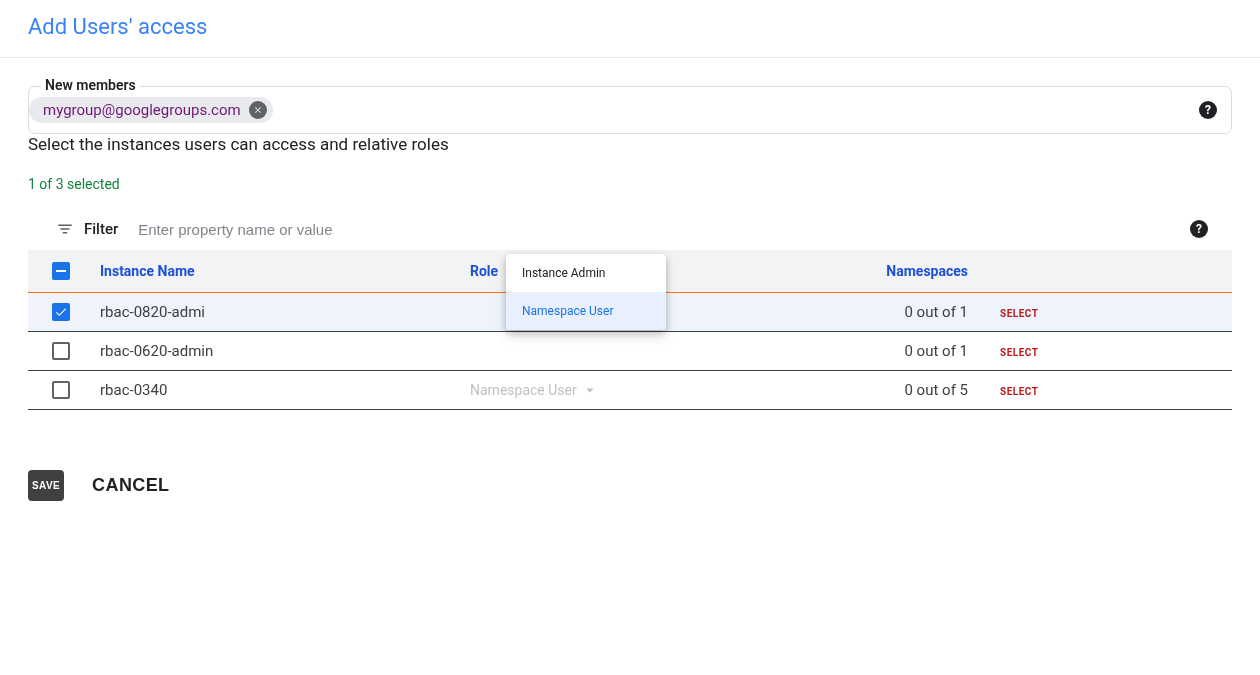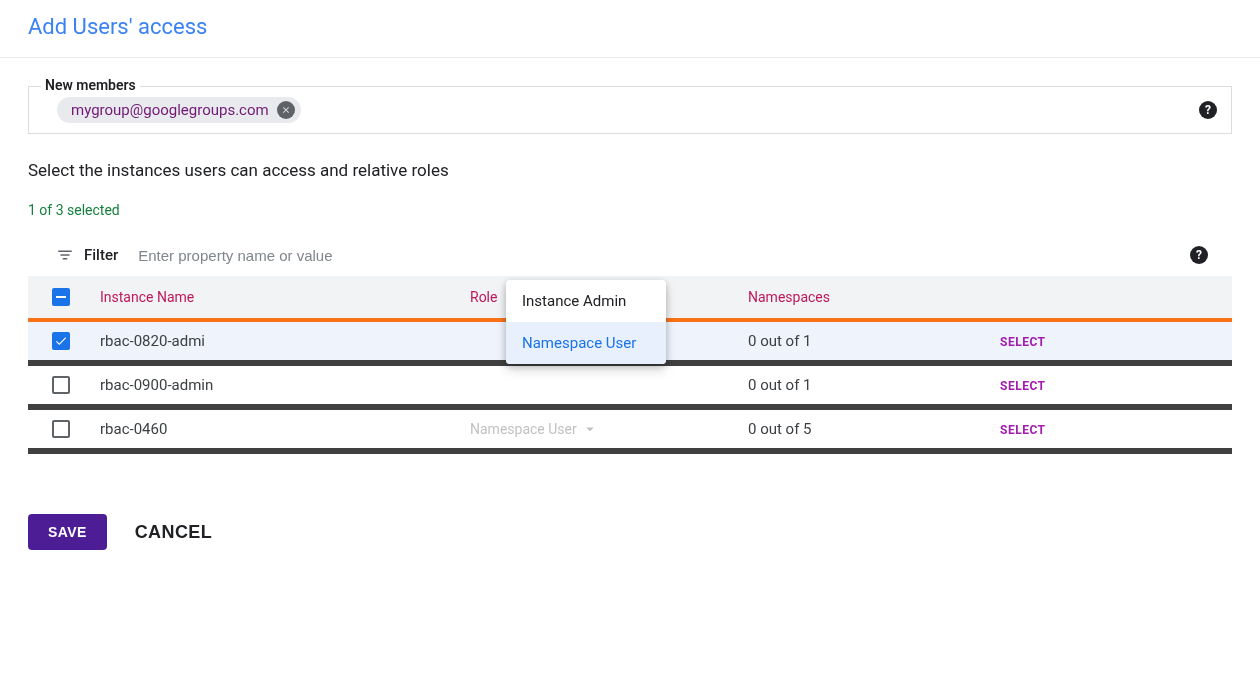--- a/index.html
+++ b/index.html
@@ -22,23 +22,22 @@
       font-size: 22px;
       font-weight: 400;
       color: #3b82f6;
     }
     .content {
       padding: 28px 28px 0 28px;
     }
     .members-field {
       position: relative;
       border: 1px solid #dadce0;
-      border-radius: 0;
-      padding: 10px 48px 10px 28px;
-      margin-bottom: 26px;
+      border-radius: 7px;
+      padding: 10px 48px 10px 0;
     }
     .members-label {
       position: absolute;
       top: -10px;
       left: 12px;
       background: #fff;
       padding: 0 4px;
       font-size: 14px;
       font-weight: 600;
       color: #202124;
@@ -149,46 +148,47 @@
       width: 100%;
       border-collapse: collapse;
     }
     .table thead tr {
       background: #f1f3f4;
     }
     .table th {
       text-align: left;
       padding: 12px 16px;
       font-size: 14px;
-      font-weight: 400;
-      color: #be185d;
-      border-bottom: 4px solid #f97316;
+      font-weight: 700;
+      color: #1d4ed8;
+      border-bottom: 1px solid #f97316;
     }
     .table th.check-col, .table td.check-col {
       width: 56px;
       padding-left: 24px;
       padding-right: 8px;
     }
     .table th.name-col, .table td.name-col {
       width: 370px;
     }
     .table th.role-col, .table td.role-col {
       width: 278px;
     }
     .table th.ns-col, .table td.ns-col {
       width: 252px;
+      text-align: right;
     }
     .table th.action-col, .table td.action-col {
       text-align: left;
     }
     .table td {
       padding: 10px 16px;
       font-size: 15px;
       color: #3c4043;
-      border-bottom: 6px solid #404040;
+      border-bottom: 1px solid #404040;
       vertical-align: middle;
     }
     .table tr.selected {
       background: #eef3fc;
     }
     .checkbox {
       width: 18px;
       height: 18px;
       border: 2px solid #5f6368;
       border-radius: 2px;
@@ -210,39 +210,39 @@
       width: 14px;
       height: 14px;
       fill: #fff;
     }
     .indeterminate-bar {
       width: 10px;
       height: 2px;
       background: #fff;
     }
     .select-btn {
-      font-size: 12px;
+      font-size: 10px;
       font-weight: 700;
       letter-spacing: 0.5px;
-      color: #a21caf;
+      color: #b91c1c;
       cursor: pointer;
       padding: 0;
     }
     .actions {
       margin-top: 60px;
       display: flex;
       align-items: center;
       gap: 28px;
     }
     .btn-primary {
-      background: #4c1d95;
+      background: #404040;
       color: #fff;
       border: none;
-      padding: 10px 20px;
-      font-size: 14px;
+      padding: 10px 4px;
+      font-size: 10px;
       font-weight: 600;
       letter-spacing: 0.4px;
       border-radius: 4px;
       cursor: pointer;
     }
     .btn-text {
       background: none;
       border: none;
       color: #202124;
       font-size: 18px;
@@ -263,21 +263,21 @@
       top: 4px;
       width: 160px;
       background: #fff;
       box-shadow: 0 2px 6px rgba(0,0,0,0.2), 0 6px 12px rgba(0,0,0,0.15);
       border-radius: 4px;
       z-index: 10;
       overflow: hidden;
     }
     .dropdown-option {
       padding: 12px 16px;
-      font-size: 15px;
+      font-size: 12px;
       color: #202124;
       cursor: pointer;
     }
     .dropdown-option.highlighted {
       background: #e8f0fe;
       color: #1a73e8;
     }
   </style>
 </head>
 <body>
@@ -342,30 +342,30 @@
           </td>
           <td class="name-col">rbac-0820-admi</td>
           <td class="role-col"></td>
           <td class="ns-col">0 out of 1</td>
           <td class="action-col"><span class="select-btn">SELECT</span></td>
         </tr>
         <tr>
           <td class="check-col">
             <div class="checkbox"></div>
           </td>
-          <td class="name-col">rbac-0900-admin</td>
+          <td class="name-col">rbac-0620-admin</td>
           <td class="role-col"></td>
           <td class="ns-col">0 out of 1</td>
           <td class="action-col"><span class="select-btn">SELECT</span></td>
         </tr>
         <tr>
           <td class="check-col">
             <div class="checkbox"></div>
           </td>
-          <td class="name-col">rbac-0460</td>
+          <td class="name-col">rbac-0340</td>
           <td class="role-col">
             <span class="dropdown-underlying">
               <span>Namespace User</span>
               <svg width="18" height="18" viewBox="0 0 24 24" style="fill:#5f6368;margin-left:4px;">
                   <path d="M7 10l5 5 5-5z"></path>
                 </svg>
             </span>
           </td>
           <td class="ns-col">0 out of 5</td>
           <td class="action-col"><span class="select-btn">SELECT</span></td>

